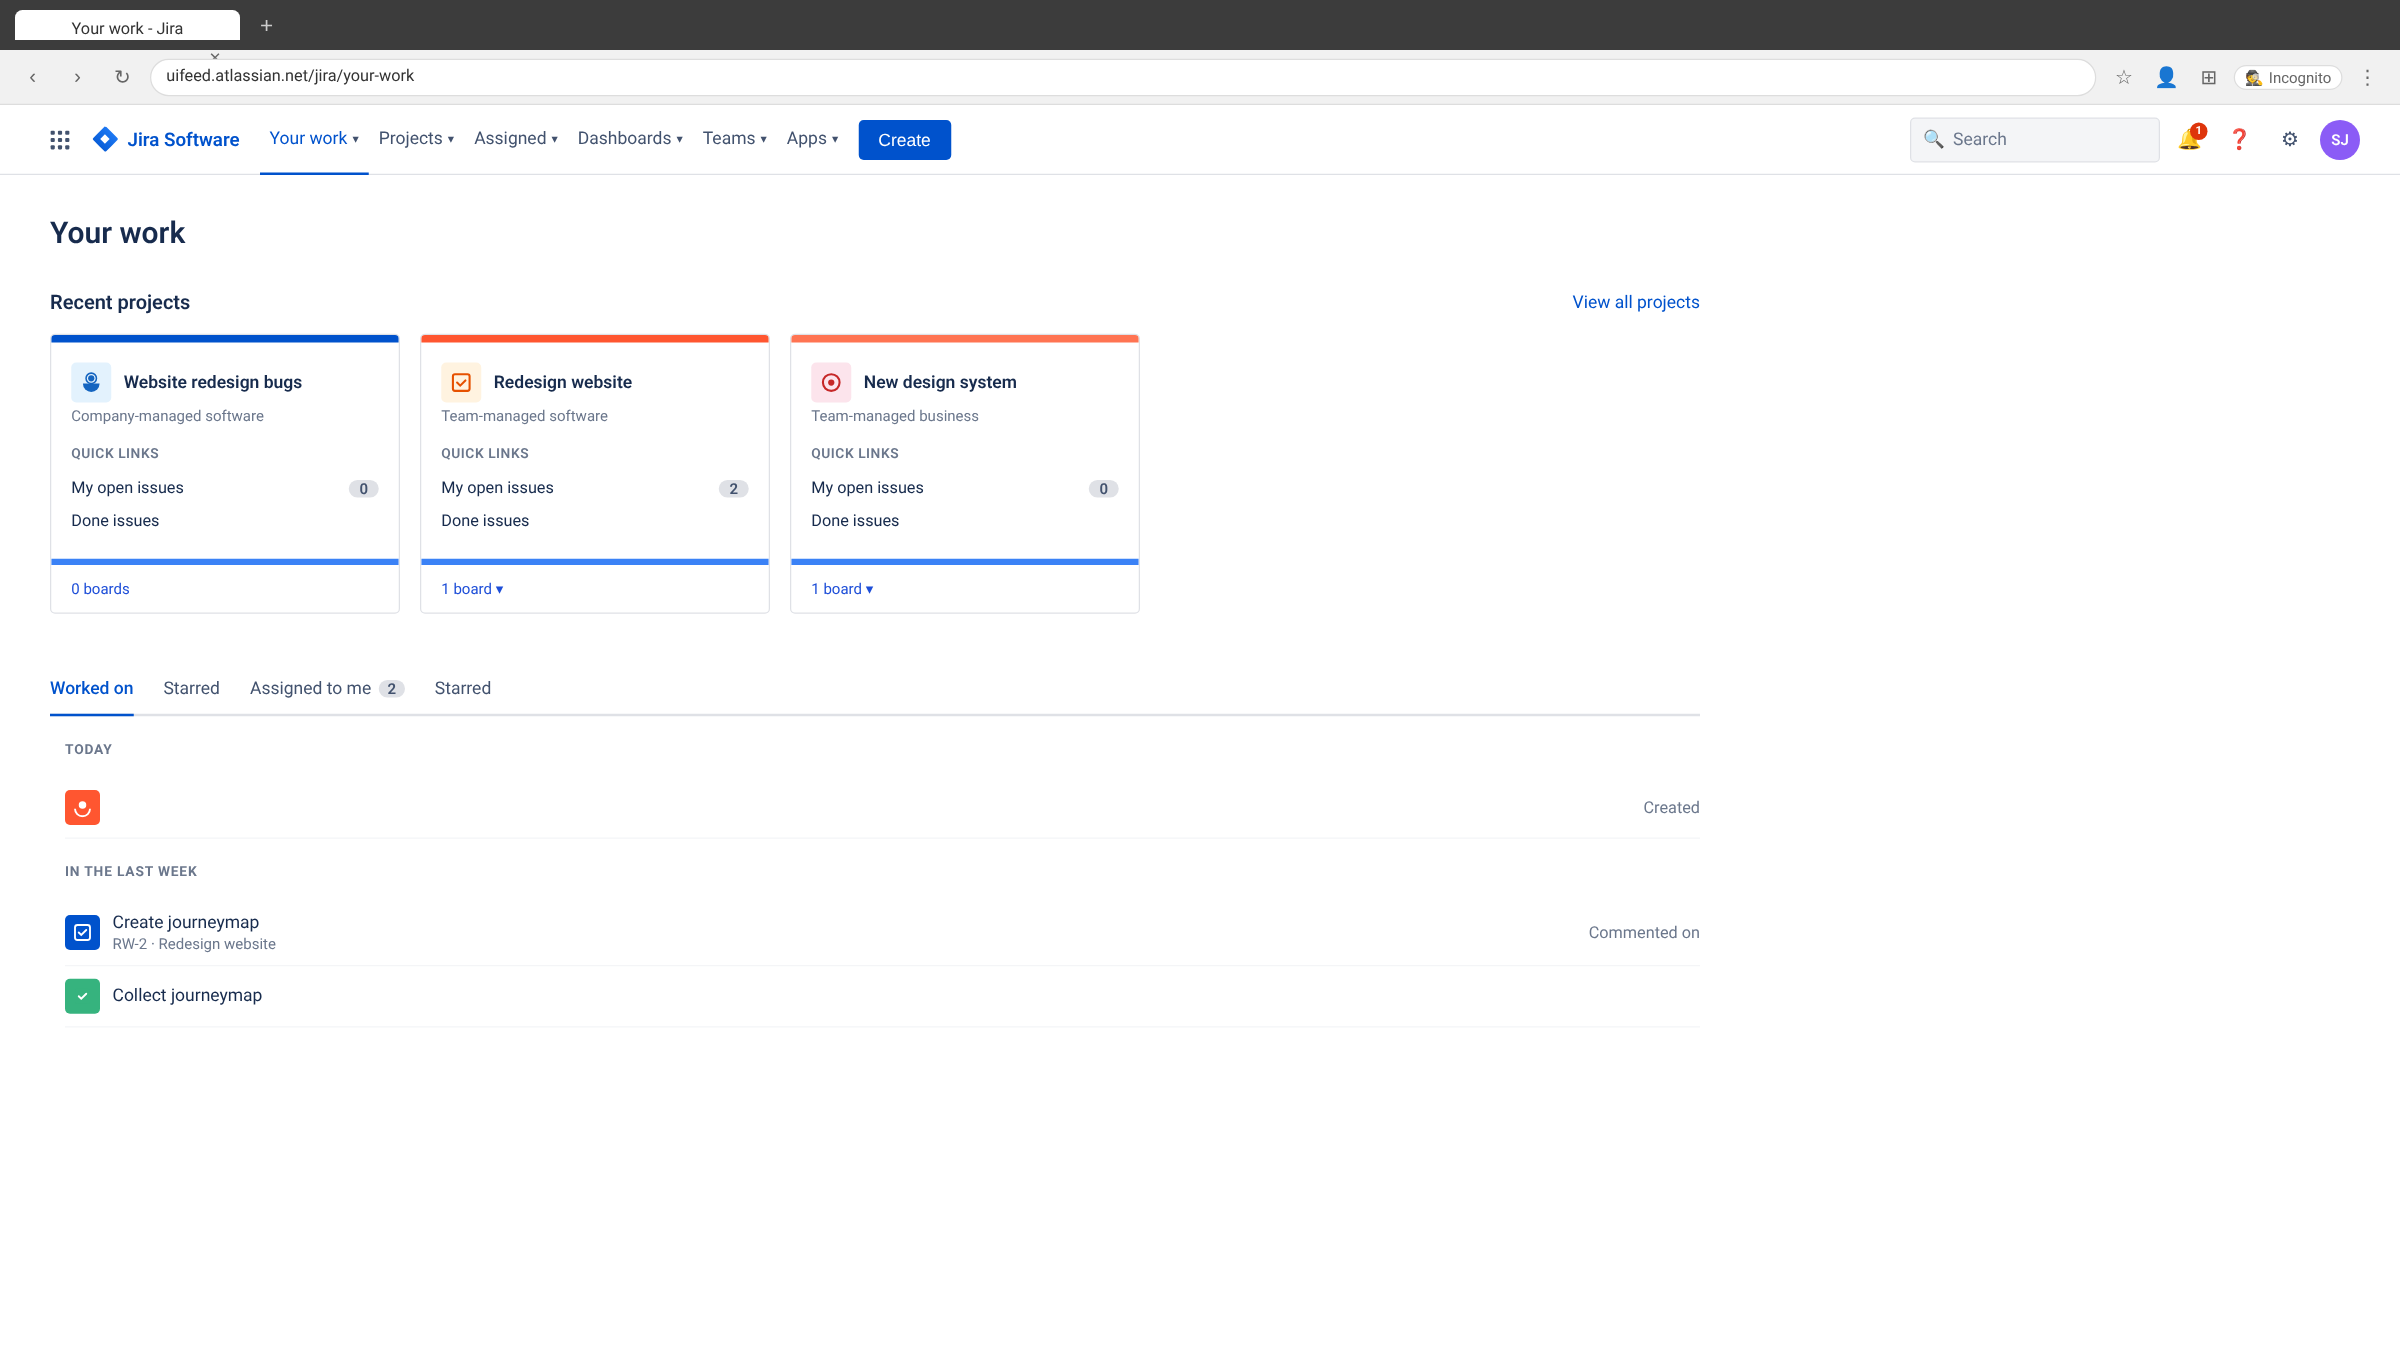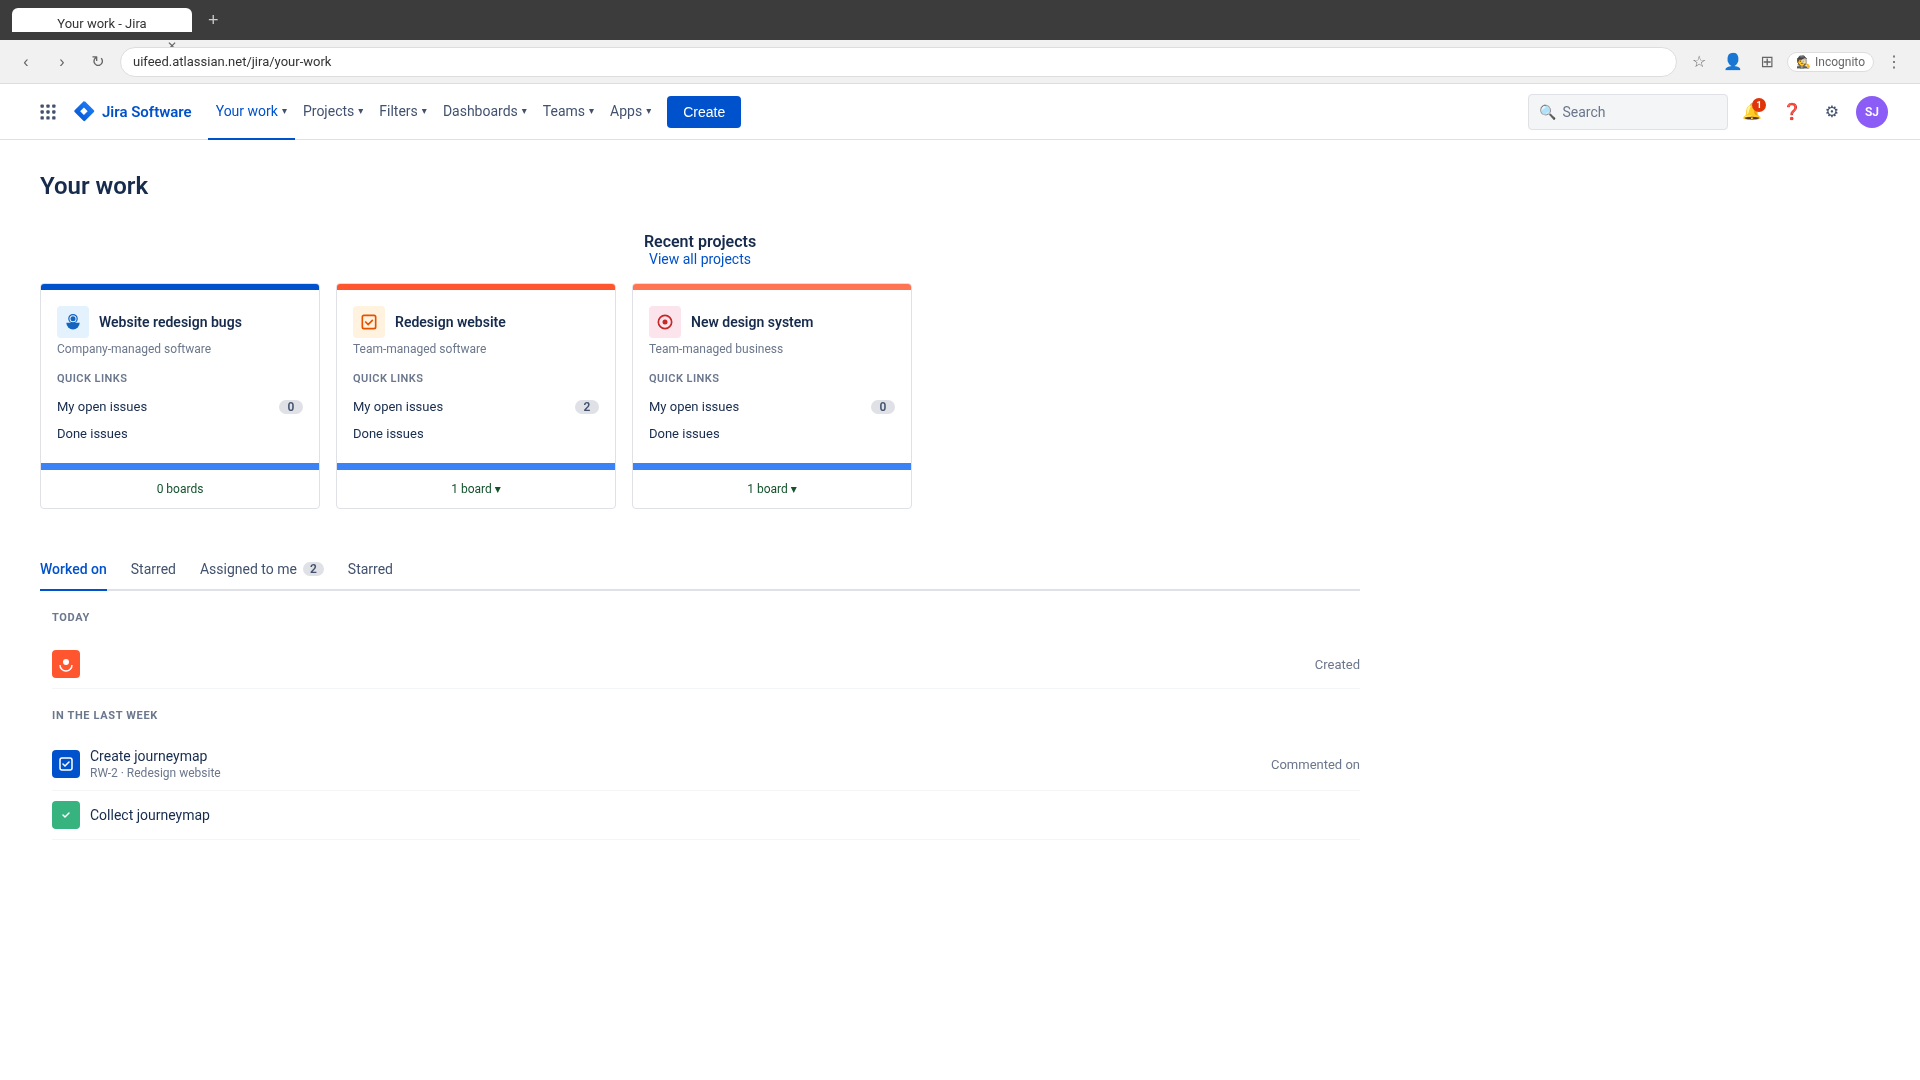--- a/index.html
+++ b/index.html
@@ -36,21 +36,21 @@
     .search-placeholder { color: #6b778c; font-size: 14px; }
     .nav-icon-btn { width: 32px; height: 32px; border-radius: 50%; display: flex; align-items: center; justify-content: center; cursor: pointer; color: #42526e; font-size: 16px; position: relative; }
     .notification-badge { position: absolute; top: 2px; right: 2px; background: #de350b; color: #fff; border-radius: 50%; width: 14px; height: 14px; font-size: 9px; display: flex; align-items: center; justify-content: center; font-weight: bold; }
     .avatar { width: 32px; height: 32px; border-radius: 50%; background: #8b5cf6; color: #fff; display: flex; align-items: center; justify-content: center; font-size: 12px; font-weight: 600; cursor: pointer; }
 
     
     .main-content { padding: 32px 40px; max-width: 1400px; }
     .page-title { font-size: 24px; font-weight: 600; color: #172b4d; margin-bottom: 32px; }
 
     
-    .section-header { display: flex; align-items: center; justify-content: space-between; margin-bottom: 16px; flex-direction: column; }
+    .section-header { display: flex; align-items: center; justify-content: space-between; margin-bottom: 16px; }
     .section-title { font-size: 16px; font-weight: 600; color: #172b4d; }
     .view-all-link { color: #0052cc; font-size: 14px; cursor: pointer; text-decoration: none; }
 
     .projects-grid { display: flex; gap: 16px; }
     .project-card { background: #fff; border: 1px solid #dfe1e6; border-radius: 4px; width: 280px; overflow: hidden; }
     .project-card-header { height: 6px; }
     .project-card-header.blue { background: #0052cc; }
     .project-card-header.orange { background: #ff5630; }
     .project-card-header.orange2 { background: #ff7452; }
     .project-card-body { padding: 16px; }
@@ -58,21 +58,21 @@
     .project-icon { width: 32px; height: 32px; border-radius: 4px; display: flex; align-items: center; justify-content: center; font-size: 16px; }
     .project-icon.blue-bug { background: #e3f2fd; }
     .project-icon.orange-task { background: #fff3e0; }
     .project-icon.red-design { background: #fce4ec; }
     .project-name { font-size: 14px; font-weight: 600; color: #172b4d; }
     .project-type { font-size: 12px; color: #6b778c; margin-bottom: 16px; }
     .quick-links-label { font-size: 11px; font-weight: 600; color: #6b778c; text-transform: uppercase; letter-spacing: 0.04em; margin-bottom: 8px; }
     .quick-link-row { display: flex; align-items: center; justify-content: space-between; padding: 6px 0; cursor: pointer; }
     .quick-link-text { font-size: 13px; color: #172b4d; }
     .quick-link-count { background: #dfe1e6; border-radius: 12px; padding: 0 8px; font-size: 12px; color: #42526e; font-weight: 600; min-width: 24px; text-align: center; }
-    .project-footer { padding: 12px 16px; border-top: 7px solid #3b82f6; font-size: 12px; color: #14532d; cursor: pointer; text-align: center; }
+    .project-footer { padding: 12px 16px; border-top: 5px solid #3b82f6; font-size: 12px; color: #1d4ed8; cursor: pointer; }
 
     
     .tabs-section { margin-top: 40px; }
     .tabs-nav { display: flex; align-items: center; border-bottom: 2px solid #dfe1e6; margin-bottom: 20px; }
     .tab-item { padding: 12px 0; margin-right: 24px; cursor: pointer; font-size: 14px; color: #42526e; border-bottom: 2px solid transparent; margin-bottom: -2px; font-weight: 400; display: flex; align-items: center; gap: 6px; }
     .tab-item.active { color: #0052cc; border-bottom: 2px solid #0052cc; font-weight: 500; }
     .tab-badge { background: #dfe1e6; border-radius: 12px; padding: 0 7px; font-size: 12px; color: #42526e; font-weight: 600; }
 
     
     .work-section-label { font-size: 11px; font-weight: 700; color: #6b778c; text-transform: uppercase; letter-spacing: 0.06em; margin-bottom: 12px; padding-bottom: 4px; }
@@ -158,21 +158,21 @@
     <div class="nav-items">
       <a class="nav-item active">
         <span>Your work</span>
         <span class="nav-item-arrow">▾</span>
       </a>
       <a class="nav-item">
         <span>Projects</span>
         <span class="nav-item-arrow">▾</span>
       </a>
       <a class="nav-item">
-        <span>Filters</span>
+        <span>Assigned</span>
         <span class="nav-item-arrow">▾</span>
       </a>
       <a class="nav-item">
         <span>Dashboards</span>
         <span class="nav-item-arrow">▾</span>
       </a>
       <a class="nav-item">
         <span>Teams</span>
         <span class="nav-item-arrow">▾</span>
       </a>

